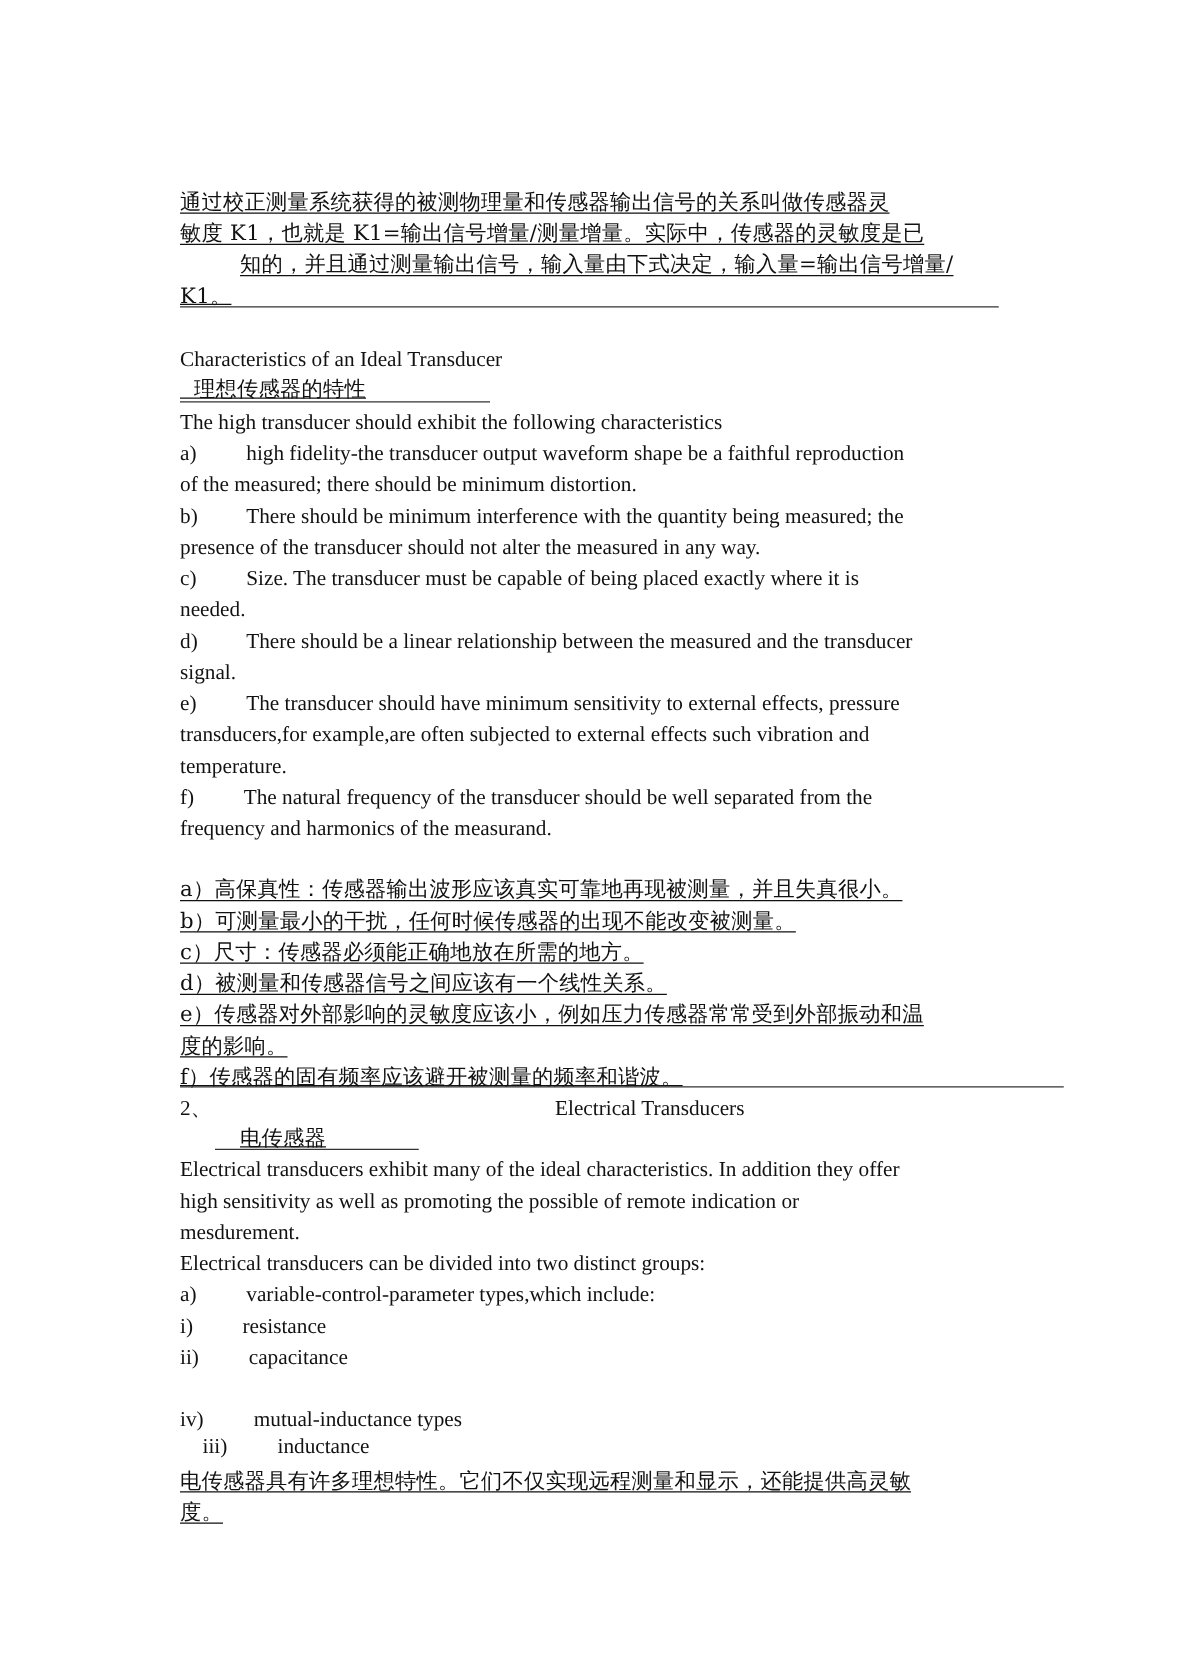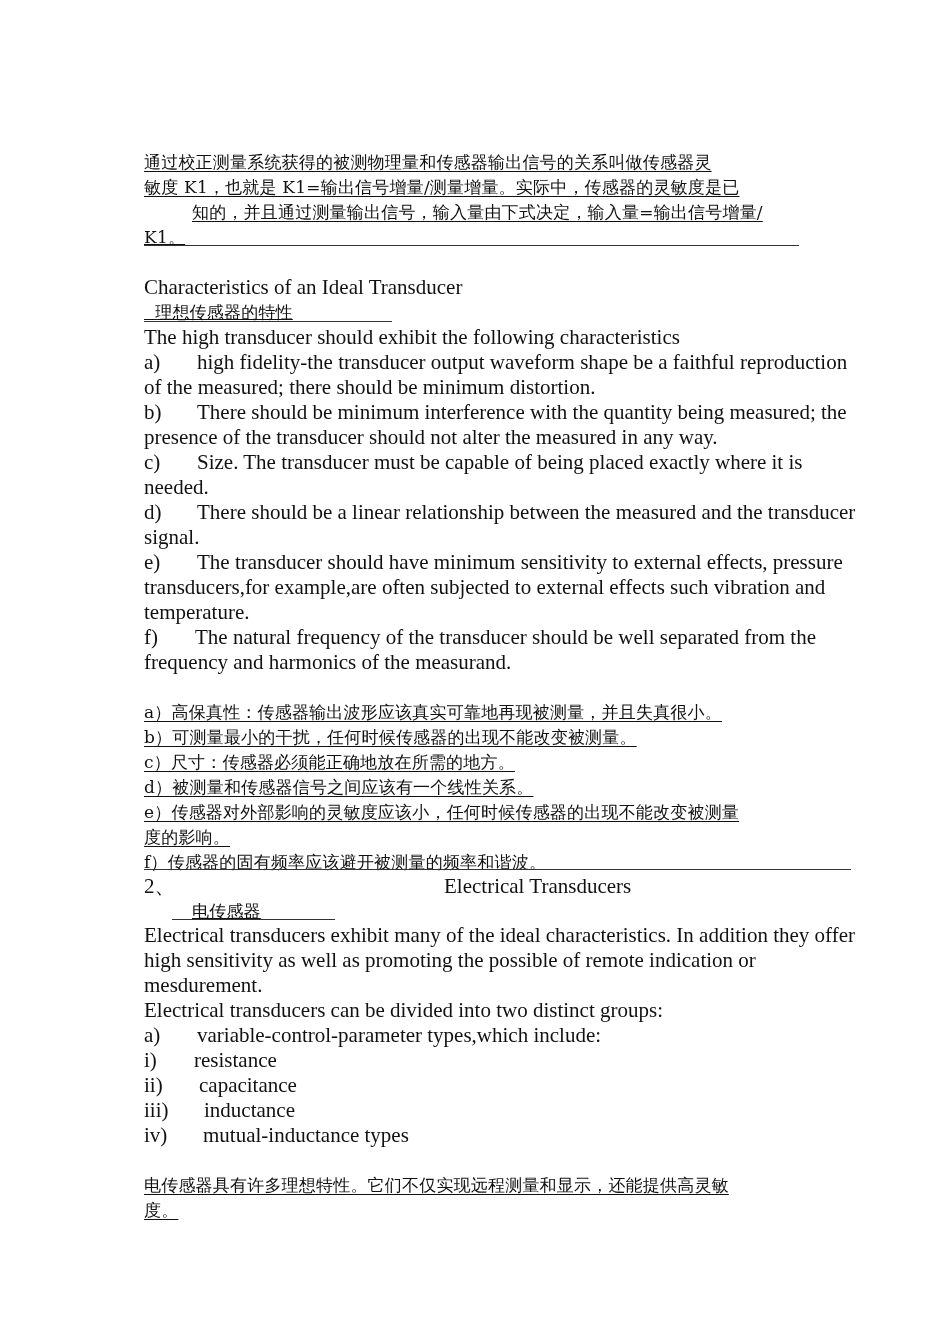--- a/index.html
+++ b/index.html
@@ -13,21 +13,21 @@
     }
     .page {
       position: absolute;
       left: 0; top: 0;
       width: 950px; height: 1344px;
       background: #ffffff;
     }
     .ln {
       position: absolute;
       left: 144px;
-      font-size: 21px;
+      font-size: 17px;
       line-height: 25px;
       white-space: nowrap;
     }
     .cn {
       font-family: "DejaVu Serif", "Liberation Serif", serif;
       font-size: 17px;
       letter-spacing: 0.2px;
       text-decoration: underline;
     }
     .u { text-decoration: underline; text-underline-offset: 3px; text-decoration-thickness: 1px; }
@@ -71,38 +71,38 @@
   <div class="ln" style="top:575px;">transducers,for example,are often subjected to external effects such vibration and</div>
   <div class="ln" style="top:600px;">temperature.</div>
 
   <div class="ln" style="top:625px;"><span class="tab-a" style="width:51px;">f)</span><span>The natural frequency of the transducer should be well separated from the</span></div>
   <div class="ln" style="top:650px;">frequency and harmonics of the measurand.</div>
 
   <div class="ln cn u" style="top:700px;">a）高保真性：传感器输出波形应该真实可靠地再现被测量，并且失真很小。</div>
   <div class="ln cn u" style="top:725px;">b）可测量最小的干扰，任何时候传感器的出现不能改变被测量。</div>
   <div class="ln cn u" style="top:775px;">d）被测量和传感器信号之间应该有一个线性关系。</div>
   <div class="ln cn u" style="top:750px;">c）尺寸：传感器必须能正确地放在所需的地方。</div>
-  <div class="ln cn u" style="top:800px;">e）传感器对外部影响的灵敏度应该小，任何时候传感器的出现不能改变被测量</div>
+  <div class="ln cn u" style="top:800px;">e）传感器对外部影响的灵敏度应该小，例如压力传感器常常受到外部振动和温</div>
   <div class="ln cn u" style="top:825px;">度的影响。</div>
   <div class="ln cn" style="top:850px;">f）传感器的固有频率应该避开被测量的频率和谐波。</div>
   <div class="rule" style="top:869px; left:144px; width:707px;"></div>
 
   <div class="ln" style="top:874px;">2、</div>
   <div class="ln" style="top:874px; left:444px;">Electrical Transducers</div>
   <div class="ln cn" style="top:899px; left:192px;">电传感器</div>
   <div class="rule" style="top:919px; left:172px; width:163px;"></div>
 
   <div class="ln" style="top:923px;">Electrical transducers exhibit many of the ideal characteristics. In addition they offer</div>
   <div class="ln" style="top:948px;">high sensitivity as well as promoting the possible of remote indication or</div>
   <div class="ln" style="top:973px;">mesdurement.</div>
   <div class="ln" style="top:998px;">Electrical transducers can be divided into two distinct groups:</div>
 
   <div class="ln" style="top:1023px;"><span class="tab-a">a)</span><span>variable-control-parameter types,which include:</span></div>
 
   <div class="ln" style="top:1048px;"><span class="tab-r" style="width:50px;">i)</span><span>resistance</span></div>
   <div class="ln" style="top:1073px;"><span class="tab-r" style="width:55px;">ii)</span><span>capacitance</span></div>
-  <div class="ln" style="top:1098px;"><span class="tab-r" style="width:60px;">iii)</span><span>inductance</span></div>
+  <div class="ln" style="top:1144px;margin-left:18px;"><span class="tab-r" style="width:60px;">iii)</span><span>inductance</span></div>
   <div class="ln" style="top:1123px;"><span class="tab-r" style="width:59px;">iv)</span><span>mutual-inductance types</span></div>
 
   <div class="ln cn u" style="top:1173px;">电传感器具有许多理想特性。它们不仅实现远程测量和显示，还能提供高灵敏</div>
   <div class="ln cn u" style="top:1198px;">度。</div>
 
 </div>
 
 </body></html>

